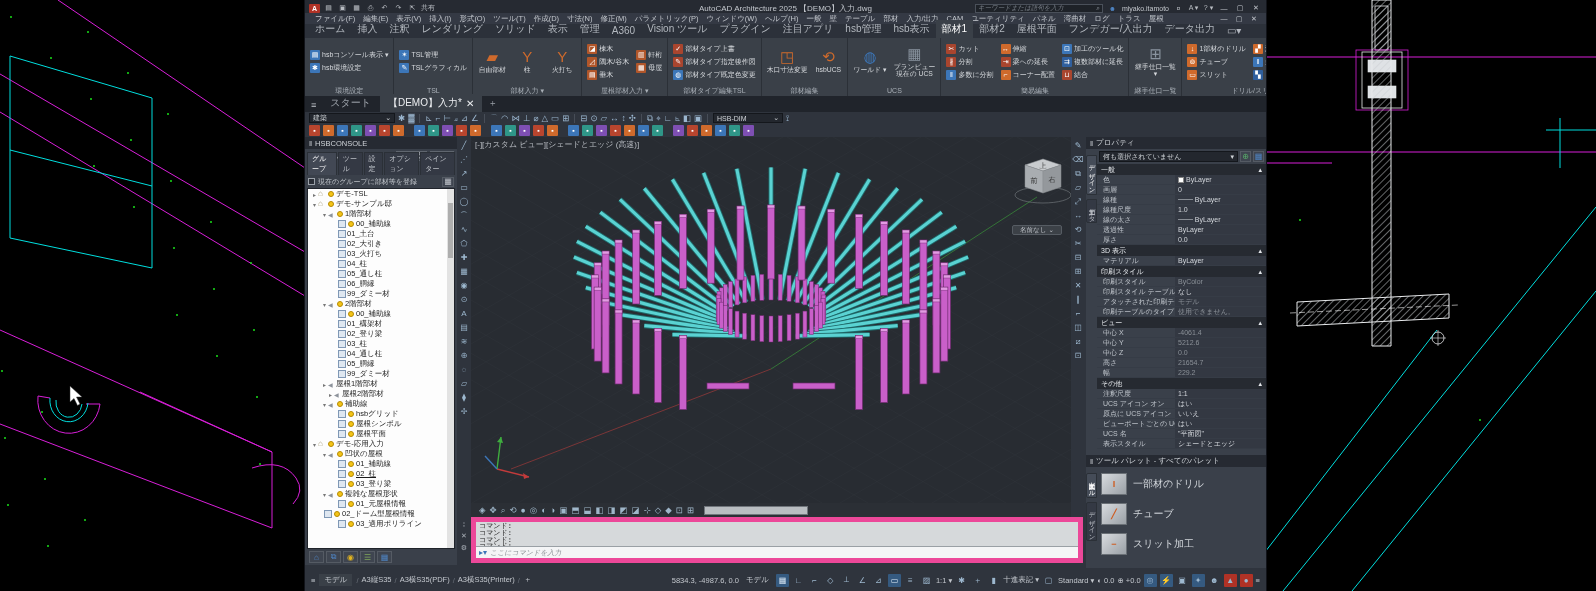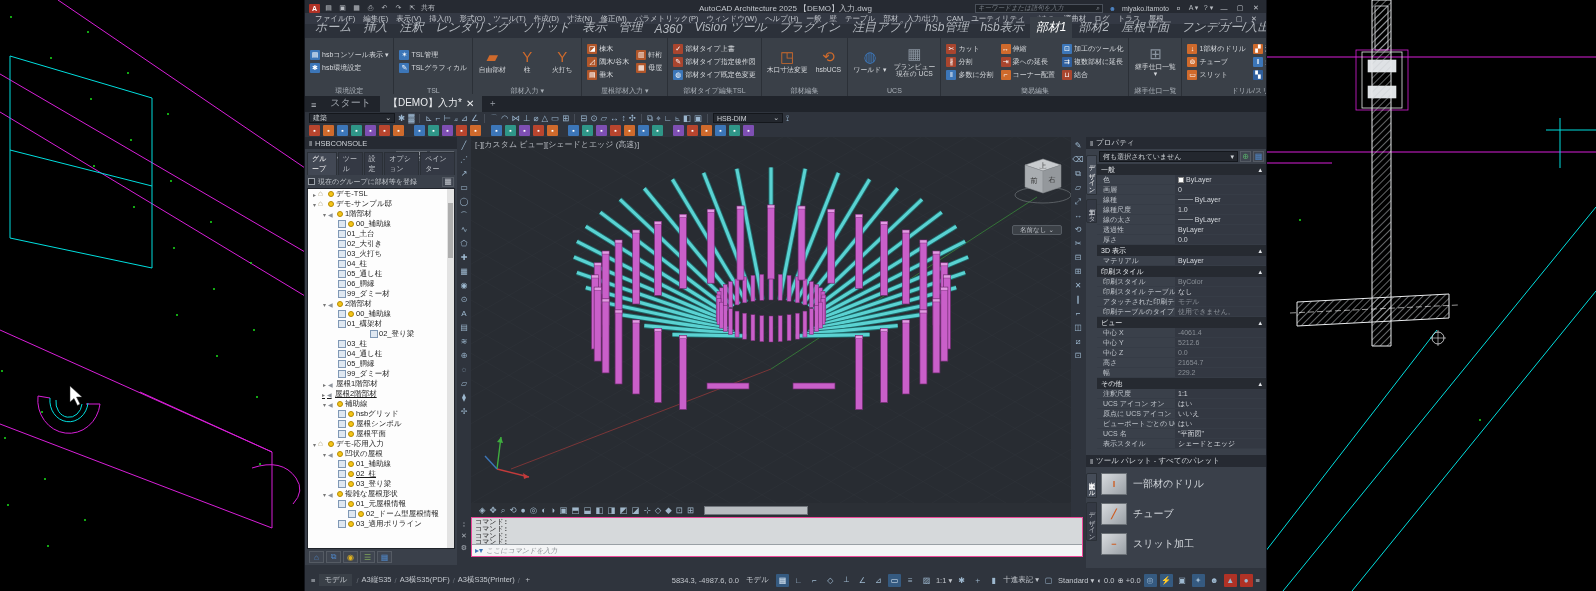--- a/index.html
+++ b/index.html
@@ -19,21 +19,21 @@
   #titlebar .tright{margin-left:auto;display:flex;align-items:center;gap:4px;}
   .searchbox{display:flex;align-items:center;width:128px;height:9px;background:#1e2228;border:1px solid #4a505a;padding:0 2px;color:#7d838c;font-style:italic;font-size:6.5px;}
   .searchbox .ph{flex:1;overflow:hidden;white-space:nowrap;}
   .winbtn{width:12px;height:9px;display:flex;align-items:center;justify-content:center;color:#c3c7cd;font-size:7px;}
   
   #menubar{left:0;top:13px;width:961px;height:11px;background:#343944;display:flex;align-items:center;padding:0 6px;gap:0;}
   .menu-item{font-size:7.5px;color:#c3c7cd;padding:0 4px;white-space:nowrap;}
   #menubar .mright{margin-left:auto;display:flex;gap:3px;}
   
   #rtabs{left:0;top:24px;width:961px;height:14px;background:#2c313a;display:flex;align-items:flex-end;padding:0 4px;}
-  .rtab{font-size:12px;color:#b3b8bf;padding:2px 6px;white-space:nowrap;font-style:italic;}
+  .rtab{font-size:10px;color:#b3b8bf;padding:2px 6px;white-space:nowrap;}
   .rtab.active{background:#3a4048;color:#fff;}
   
   #ribbon{left:0;top:38px;width:961px;height:58px;background:#3a4048;display:flex;align-items:stretch;overflow:hidden;}
   .panel{display:flex;flex-direction:column;border-right:1px solid #2b3037;flex:none;}
   .pbody{flex:1;display:flex;align-items:center;padding:1px 3px;gap:3px;}
   .pbody.col{flex-direction:column;align-items:flex-start;justify-content:center;gap:1px;}
   .pcol{display:flex;flex-direction:column;justify-content:center;gap:1px;}
   .plabel{height:11px;font-size:7px;color:#aab0b8;display:flex;align-items:center;justify-content:center;gap:2px;padding:0 4px;white-space:nowrap;}
   .sbtn{display:flex;align-items:center;gap:2px;height:12px;padding:0 2px;font-size:7px;color:#d6d9dd;white-space:nowrap;}
   .ic{width:10px;height:10px;border-radius:1px;display:flex;align-items:center;justify-content:center;font-size:7px;color:#fff;flex:none;}
@@ -107,21 +107,21 @@
   .swatch{width:6px;height:6px;background:#fff;border:1px solid #888;flex:none;}
   
   #toolpalette{height:113px;background:#3a404a;display:flex;flex-direction:column;}
   #tp-wrap{flex:1;display:flex;}
   #tp-items{flex:1;display:flex;flex-direction:column;gap:2px;padding:3px 4px;}
   .tpitem{display:flex;align-items:center;gap:6px;height:28px;}
   .tpthumb{width:26px;height:22px;background:linear-gradient(135deg,#d8dbde,#9aa0a6);border:1px solid #6a7076;display:flex;align-items:center;justify-content:center;color:#cf5a1e;font-size:9px;font-weight:bold;}
   .tplab{font-size:10px;color:#d3d7dc;}
   
   #cmdstrip{left:152px;top:517px;width:14px;height:46px;display:flex;flex-direction:column;align-items:center;gap:4px;padding-top:4px;color:#aab0b8;font-size:7px;}
-  #cmdbox{left:166px;top:517px;width:612px;height:40px;background:#d6d9db;border:1px solid #ec4899;display:flex;flex-direction:column;}
+  #cmdbox{left:166px;top:517px;width:612px;height:46px;background:#d6d9db;border:5px solid #ec4899;display:flex;flex-direction:column;}
   #cmdlines{flex:1;padding:1px 3px;font-family:"DejaVu Sans Mono",monospace;font-size:7px;line-height:6.8px;color:#1a1a1a;overflow:hidden;}
   #cmdinput{height:12px;background:#f4f5f6;border-top:1px solid #9aa0a5;display:flex;align-items:center;gap:3px;padding:0 3px;}
   #cmdinput .cic{color:#3c76b8;font-size:8px;}
   #cmdinput .ph{font-style:italic;color:#8a8f94;font-size:7px;}
   
   #statusbar{left:0;top:569px;width:961px;height:22px;background:#2f343d;display:flex;align-items:center;padding:0 6px;gap:4px;font-size:7.5px;color:#c3c7cd;}
   .stitem{white-space:nowrap;display:flex;align-items:center;gap:2px;}
   .stsep{color:#6a707a;}
   .stic{width:13px;height:13px;border-radius:1px;display:flex;align-items:center;justify-content:center;color:#9db8cf;font-size:8px;flex:none;}
   .stic.on{background:#355a80;color:#dce9f5;}
@@ -689,21 +689,21 @@
               <span class="tarrow"></span>
               <span class="tlayer"></span>
               <span class="tbulb"></span>
               <span>00_補助線</span>
             </div>
             <div class="trow" style="padding-left: 23px;">
               <span class="tarrow"></span>
               <span class="tlayer"></span>
               <span>01_構架材</span>
             </div>
-            <div class="trow" style="padding-left: 23px; margin-left: 32px;">
+            <div class="trow" style="padding-left: 23px;">
               <span class="tarrow"></span>
               <span class="tlayer"></span>
               <span>02_登り梁</span>
             </div>
             <div class="trow" style="padding-left: 23px;">
               <span class="tarrow"></span>
               <span class="tlayer"></span>
               <span>03_柱</span>
             </div>
             <div class="trow" style="padding-left: 23px;">
@@ -719,21 +719,21 @@
             <div class="trow" style="padding-left: 23px;">
               <span class="tarrow"></span>
               <span class="tlayer"></span>
               <span>99_ダミー材</span>
             </div>
             <div class="trow" style="padding-left: 13px;">
               <span class="tarrow">▸</span>
               <span class="tcone">◀</span>
               <span>屋根1階部材</span>
             </div>
-            <div class="trow" style="padding-left: 12px; text-decoration: underline;">
+            <div class="trow" style="padding-left: 19px;">
               <span class="tarrow">▸</span>
               <span class="tcone">◀</span>
               <span>屋根2階部材</span>
             </div>
             <div class="trow" style="padding-left: 13px;">
               <span class="tarrow">▾</span>
               <span class="tcone">◀</span>
               <span class="tbulb"></span>
               <span>補助線</span>
             </div>
@@ -790,21 +790,21 @@
               <span class="tcone">◀</span>
               <span class="tbulb"></span>
               <span>複雑な屋根形状</span>
             </div>
             <div class="trow" style="padding-left: 23px;">
               <span class="tarrow"></span>
               <span class="tlayer"></span>
               <span class="tbulb"></span>
               <span>01_元屋根情報</span>
             </div>
-            <div class="trow" style="padding-left: 33px;">
+            <div class="trow" style="padding-left: 9px;">
               <span class="tarrow"></span>
               <span class="tlayer"></span>
               <span class="tbulb"></span>
               <span>02_ドーム型屋根情報</span>
             </div>
             <div class="trow" style="padding-left: 23px;">
               <span class="tarrow"></span>
               <span class="tlayer"></span>
               <span class="tbulb"></span>
               <span>03_適用ポリライン</span>

